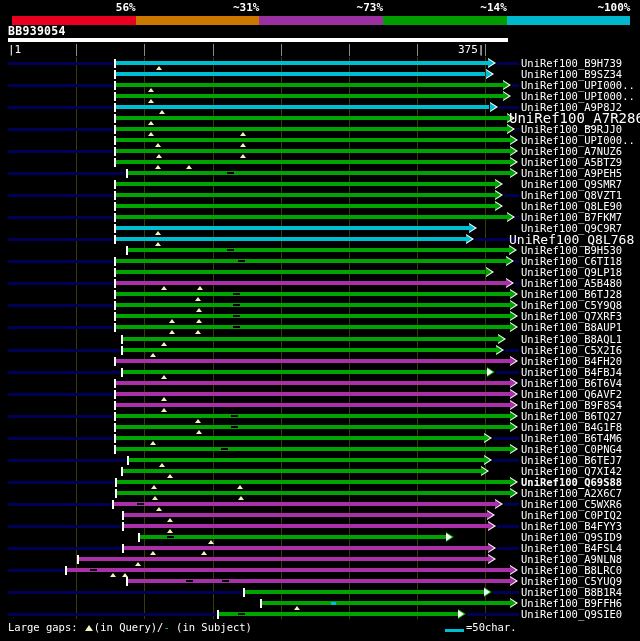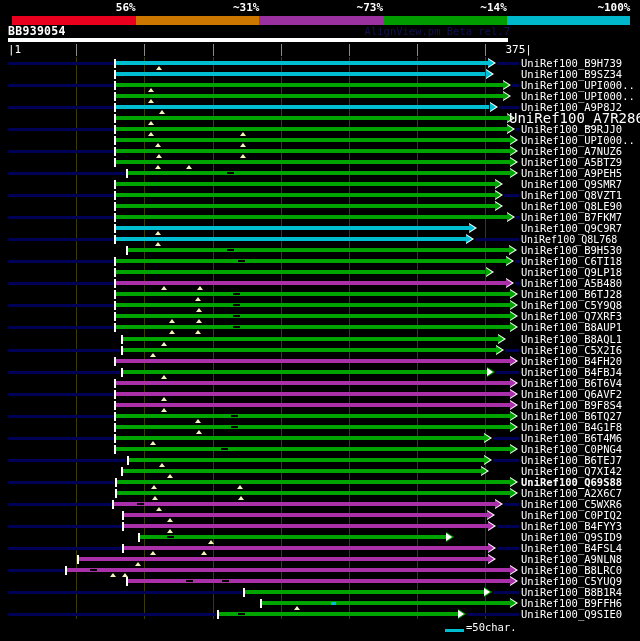--- a/index.html
+++ b/index.html
@@ -2,21 +2,21 @@
 <html><head>
 <meta charset="utf-8">
 <style>
   html,body{margin:0;padding:0;background:#000;}
   body{width:640px;height:641px;overflow:hidden;font-family:"DejaVu Sans Mono",monospace;}
   #app{position:relative;width:640px;height:641px;background:#000;}
   #query-id{position:absolute;left:8px;top:25px;color:#fff;font-weight:bold;font-size:11.5px;line-height:12px;letter-spacing:0.3px;}
   #watermark{position:absolute;left:350px;top:26px;width:160px;color:#13134f;font-size:10.5px;line-height:11px;text-align:right;}
   #underline{position:absolute;left:8px;top:38px;width:500px;height:4px;background:#fff;}
   .ruler-text{position:absolute;top:44px;color:#fff;font-size:11px;line-height:12px;}
-  #ruler-end{left:472px;width:60px;text-align:right;}
+  #ruler-end{left:458px;width:60px;}
   #footer-left{position:absolute;left:8px;top:621px;color:#fff;font-size:10.5px;line-height:12px;white-space:pre;}
   .tri-glyph{display:inline-block;width:0;height:0;border-left:4px solid transparent;border-right:4px solid transparent;border-bottom:6px solid #f4f4bc;margin:0 1px;}
   .cyan-text{color:#00bed2;}
   #scalebar-swatch{position:absolute;left:445px;top:629px;width:19px;height:3px;background:#00bed2;}
   #scalebar-label{position:absolute;left:466px;top:621px;color:#fff;font-size:10.5px;line-height:12px;}
 </style>
 </head>
 <body>
 
 <div id="app">
@@ -26,21 +26,20 @@
       <div style="position: absolute; left: 189.4px; top: 2px; width: 70px; height: 12px; color: rgb(255, 255, 255); font-weight: bold; font-size: 11px; line-height: 12px; text-align: right;">~31%</div>
       <div style="position: absolute; left: 135.7px; top: 16px; width: 123.7px; height: 9px; background: rgb(204, 119, 0);"></div>
       <div style="position: absolute; left: 313.1px; top: 2px; width: 70px; height: 12px; color: rgb(255, 255, 255); font-weight: bold; font-size: 11px; line-height: 12px; text-align: right;">~73%</div>
       <div style="position: absolute; left: 259.4px; top: 16px; width: 123.7px; height: 9px; background: rgb(155, 48, 160);"></div>
       <div style="position: absolute; left: 436.8px; top: 2px; width: 70px; height: 12px; color: rgb(255, 255, 255); font-weight: bold; font-size: 11px; line-height: 12px; text-align: right;">~14%</div>
       <div style="position: absolute; left: 383.1px; top: 16px; width: 123.7px; height: 9px; background: rgb(0, 156, 0);"></div>
       <div style="position: absolute; left: 560.5px; top: 2px; width: 70px; height: 12px; color: rgb(255, 255, 255); font-weight: bold; font-size: 11px; line-height: 12px; text-align: right;">~100%</div>
       <div style="position: absolute; left: 506.8px; top: 16px; width: 123.7px; height: 9px; background: rgb(0, 184, 204);"></div>
     </div>
   <div id="query-id">BB939054</div>
-  <div id="watermark">AlignView.pm Beta rel.7</div>
   <div id="underline"></div>
   <div class="ruler-text" id="ruler-start" style="left:8px">|1</div>
   <div class="ruler-text" id="ruler-end">375|</div>
   <div id="plot">
       <div style="position: absolute; left: 76.2px; top: 44px; width: 1px; height: 12px; background: rgb(138, 138, 138);"></div>
       <div style="position: absolute; left: 76.2px; top: 57px; width: 1px; height: 562px; background: rgb(58, 58, 8);"></div>
       <div style="position: absolute; left: 144.4px; top: 44px; width: 1px; height: 12px; background: rgb(138, 138, 138);"></div>
       <div style="position: absolute; left: 144.4px; top: 57px; width: 1px; height: 562px; background: rgb(58, 58, 8);"></div>
       <div style="position: absolute; left: 212.5px; top: 44px; width: 1px; height: 12px; background: rgb(138, 138, 138);"></div>
       <div style="position: absolute; left: 212.5px; top: 57px; width: 1px; height: 562px; background: rgb(58, 58, 8);"></div>
@@ -161,21 +160,21 @@
       <div style="position: absolute; left: 469.1px; top: 224.3px; width: 0px; height: 0px; border-top: 4px solid transparent; border-bottom: 4px solid transparent; border-left: 6px solid rgb(0, 190, 210);"></div>
       <div style="position: absolute; left: 155px; top: 231.3px; width: 0px; height: 0px; border-left: 3px solid transparent; border-right: 3px solid transparent; border-bottom: 4px solid rgb(244, 244, 188);"></div>
       <div style="position: absolute; left: 521px; top: 223.3px; height: 11px; color: rgb(255, 255, 255); font-size: 10.5px; line-height: 11px; white-space: pre;">UniRef100_Q9C9R7</div>
       <div style="position: absolute; left: 8px; top: 238.32px; width: 104.7px; height: 3px; background: rgb(0, 0, 87);"></div>
       <div style="position: absolute; left: 475.4px; top: 238.32px; width: 43.6px; height: 3px; background: rgb(0, 0, 87);"></div>
       <div style="position: absolute; left: 113.7px; top: 235.32px; width: 2px; height: 9px; background: rgb(255, 255, 255);"></div>
       <div style="position: absolute; left: 115.7px; top: 237.32px; width: 350.6px; height: 4px; background: rgb(0, 190, 210);"></div>
       <div style="position: absolute; left: 466.4px; top: 234.32px; width: 0px; height: 0px; border-top: 5px solid transparent; border-bottom: 5px solid transparent; border-left: 8px solid rgb(255, 255, 255);"></div>
       <div style="position: absolute; left: 466.4px; top: 235.32px; width: 0px; height: 0px; border-top: 4px solid transparent; border-bottom: 4px solid transparent; border-left: 6px solid rgb(0, 190, 210);"></div>
       <div style="position: absolute; left: 155px; top: 242.32px; width: 0px; height: 0px; border-left: 3px solid transparent; border-right: 3px solid transparent; border-bottom: 4px solid rgb(244, 244, 188);"></div>
-      <div style="position: absolute; left: 521px; top: 234.32px; height: 11px; color: rgb(255, 255, 255); font-size: 10px; line-height: 11px; white-space: pre;">UniRef100_Q8L768</div>
+      <div style="position: absolute; left: 509px; top: 234.32px; height: 11px; color: rgb(255, 255, 255); font-size: 13px; line-height: 11px; white-space: pre;">UniRef100_Q8L768</div>
       <div style="position: absolute; left: 126px; top: 246.34px; width: 2px; height: 9px; background: rgb(255, 255, 255);"></div>
       <div style="position: absolute; left: 128px; top: 248.34px; width: 380.6px; height: 4px; background: rgb(0, 164, 0);"></div>
       <div style="position: absolute; left: 508.6px; top: 245.34px; width: 0px; height: 0px; border-top: 5px solid transparent; border-bottom: 5px solid transparent; border-left: 8px solid rgb(255, 255, 255);"></div>
       <div style="position: absolute; left: 508.6px; top: 246.34px; width: 0px; height: 0px; border-top: 4px solid transparent; border-bottom: 4px solid transparent; border-left: 6px solid rgb(0, 164, 0);"></div>
       <div style="position: absolute; left: 227.3px; top: 249.34px; width: 7px; height: 2px; background: rgb(0, 0, 0);"></div>
       <div style="position: absolute; left: 521px; top: 245.34px; height: 11px; color: rgb(255, 255, 255); font-size: 10.5px; line-height: 11px; white-space: pre;">UniRef100_B9H530</div>
       <div style="position: absolute; left: 8px; top: 260.36px; width: 104.7px; height: 3px; background: rgb(0, 0, 87);"></div>
       <div style="position: absolute; left: 514.9px; top: 260.36px; width: 4.1px; height: 3px; background: rgb(0, 0, 87);"></div>
       <div style="position: absolute; left: 113.7px; top: 257.36px; width: 2px; height: 9px; background: rgb(255, 255, 255);"></div>
       <div style="position: absolute; left: 115.7px; top: 259.36px; width: 390.2px; height: 4px; background: rgb(0, 164, 0);"></div>
@@ -409,15 +408,16 @@
       <div style="position: absolute; left: 521px; top: 597.98px; height: 11px; color: rgb(255, 255, 255); font-size: 10.5px; line-height: 11px; white-space: pre;">UniRef100_B9FFH6</div>
       <div style="position: absolute; left: 8px; top: 613px; width: 208.4px; height: 3px; background: rgb(0, 0, 87);"></div>
       <div style="position: absolute; left: 467.2px; top: 613px; width: 51.8px; height: 3px; background: rgb(0, 0, 87);"></div>
       <div style="position: absolute; left: 217.4px; top: 610px; width: 2px; height: 9px; background: rgb(255, 255, 255);"></div>
       <div style="position: absolute; left: 219.4px; top: 612px; width: 238.8px; height: 4px; background: rgb(0, 164, 0);"></div>
       <div style="position: absolute; left: 458.2px; top: 609px; width: 0px; height: 0px; border-top: 5px solid transparent; border-bottom: 5px solid transparent; border-left: 8px solid rgb(0, 164, 0);"></div>
       <div style="position: absolute; left: 458.2px; top: 610px; width: 0px; height: 0px; border-top: 4px solid transparent; border-bottom: 4px solid transparent; border-left: 6px solid rgb(255, 255, 255);"></div>
       <div style="position: absolute; left: 238.2px; top: 613px; width: 7px; height: 2px; background: rgb(0, 0, 0);"></div>
       <div style="position: absolute; left: 521px; top: 609px; height: 11px; color: rgb(255, 255, 255); font-size: 10.5px; line-height: 11px; white-space: pre;">UniRef100_Q9SIE0</div>
     </div>
+  <div id="footer-left"><span>Large gaps: </span><span class="tri-glyph"></span><span>(in Query)/</span><span class="cyan-text">-</span><span> (in Subject)</span></div>
   <div id="scalebar-swatch"></div>
   <div id="scalebar-label">=50char.</div>
 </div>
 
 </body></html>

